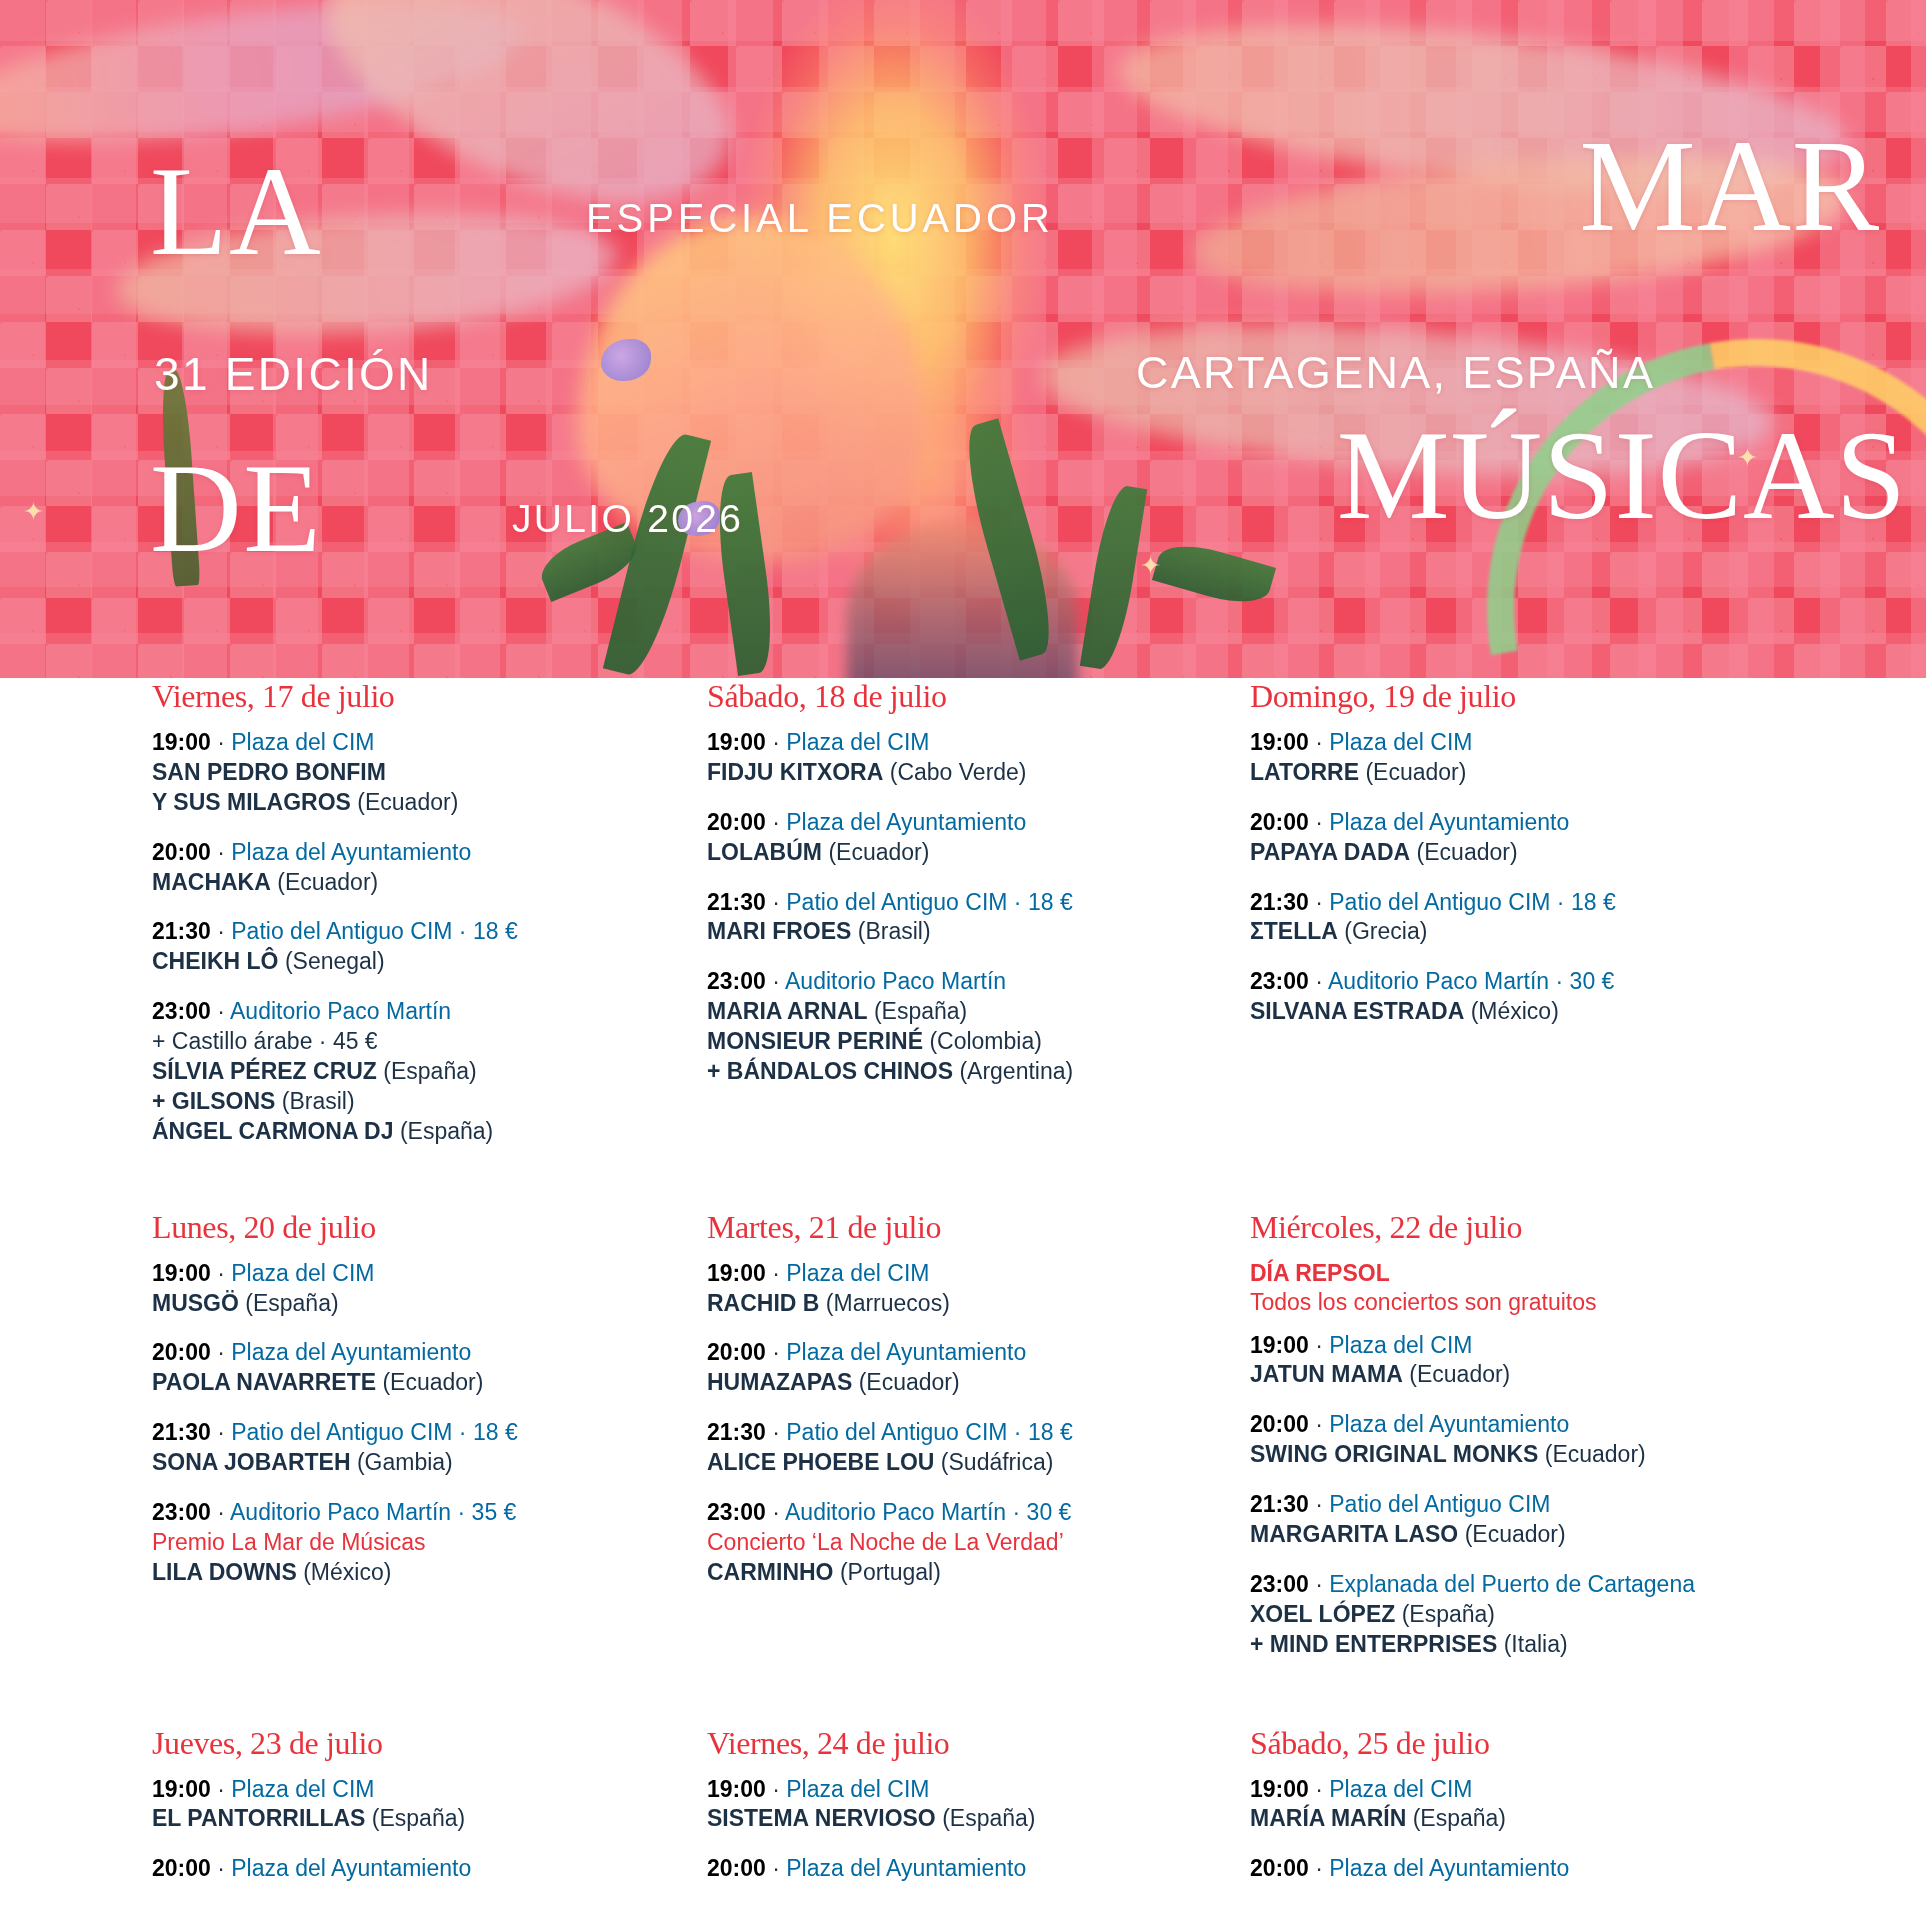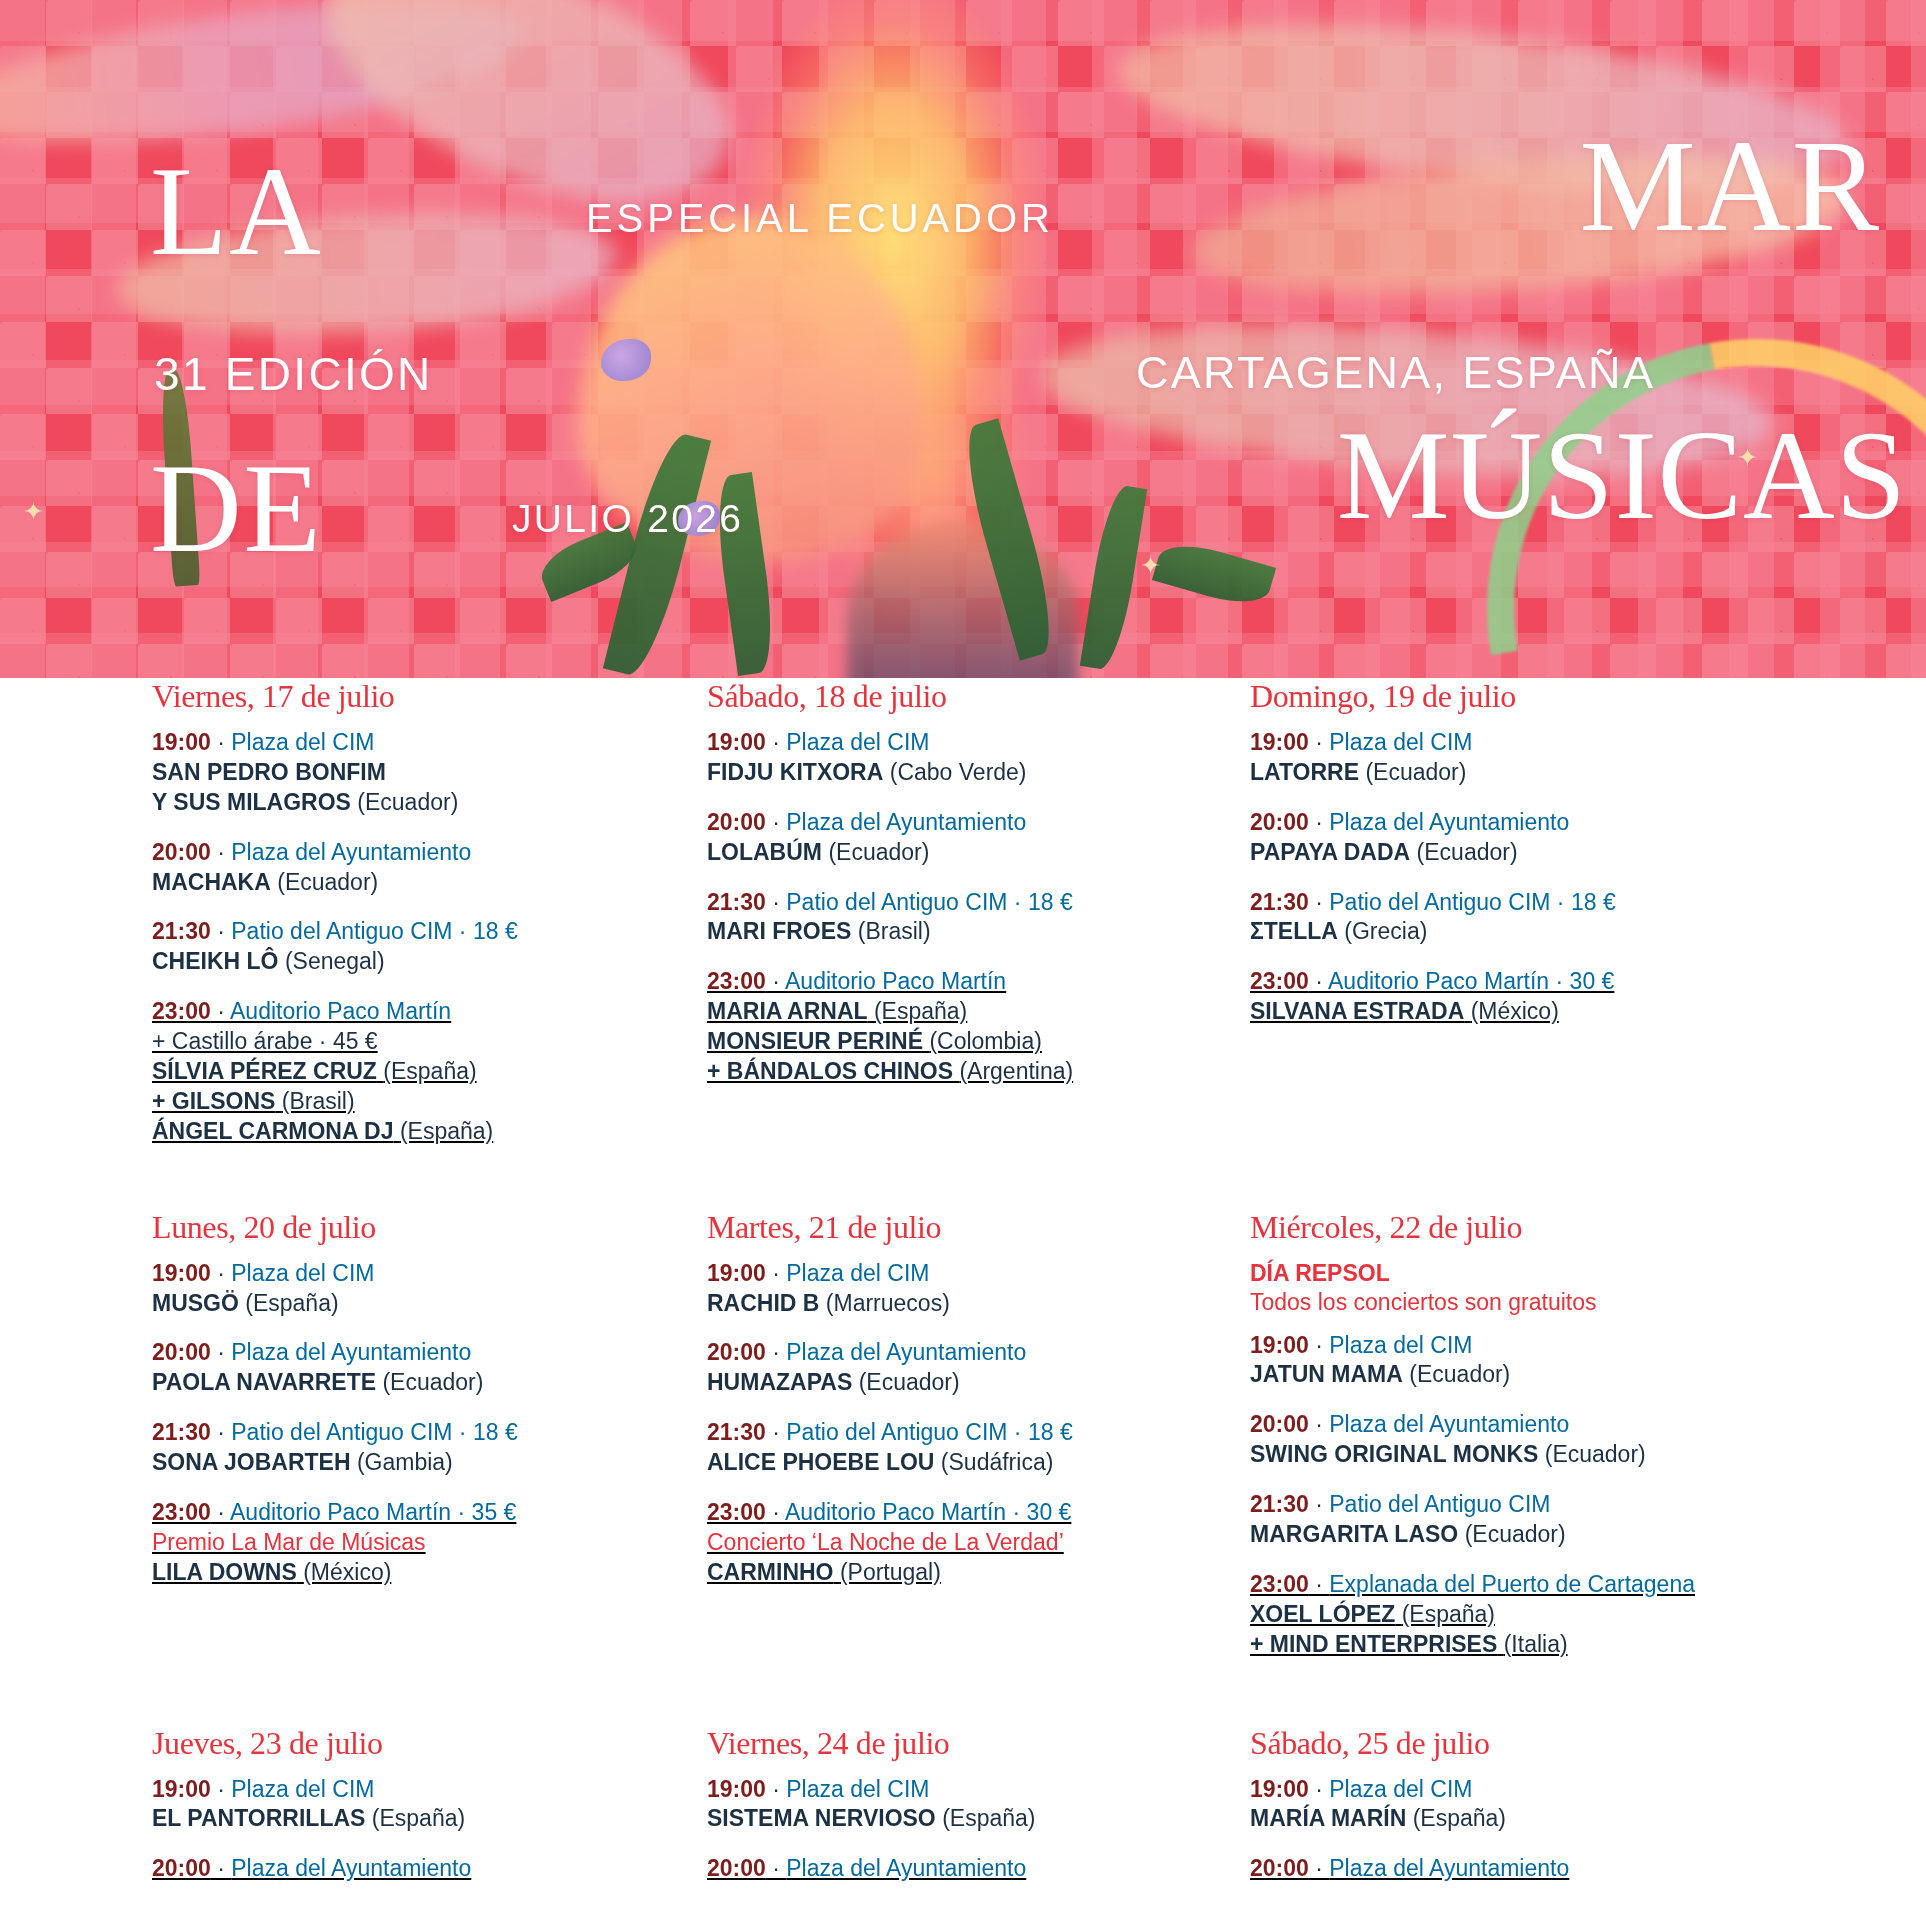--- a/index.html
+++ b/index.html
@@ -87,23 +87,23 @@
     white-space: nowrap;
   }
   .day-note {
     color: #e8323c;
     font-size: 23px;
     line-height: 1.28;
     margin-bottom: 13px;
   }
   .day-note .bold { font-weight: 700; display: block; }
   .slot { margin-bottom: 20px; }
-  .slot:last-child { margin-bottom: 0; text-decoration: underline; }
+  .slot:last-child { margin-bottom: 0; }
   .slot-line { font-size: 23px; line-height: 1.30; color: #1d3146; }
-  .slot-time { color: #7f1d1d; font-weight: 700; }
+  .slot-time { color: #000000; font-weight: 700; }
   .slot-dot { color: #1d3146; }
   .slot-venue { color: #0369a1; }
   .act { font-size: 23px; line-height: 1.30; color: #1d3146; }
   .act b { font-weight: 700; }
   .highlight { color: #e8323c; font-size: 23px; line-height: 1.30; }
 
   .row-gap-1 { height: 62px; }
   .row-gap-2 { height: 65px; }
 </style>
 </head>

